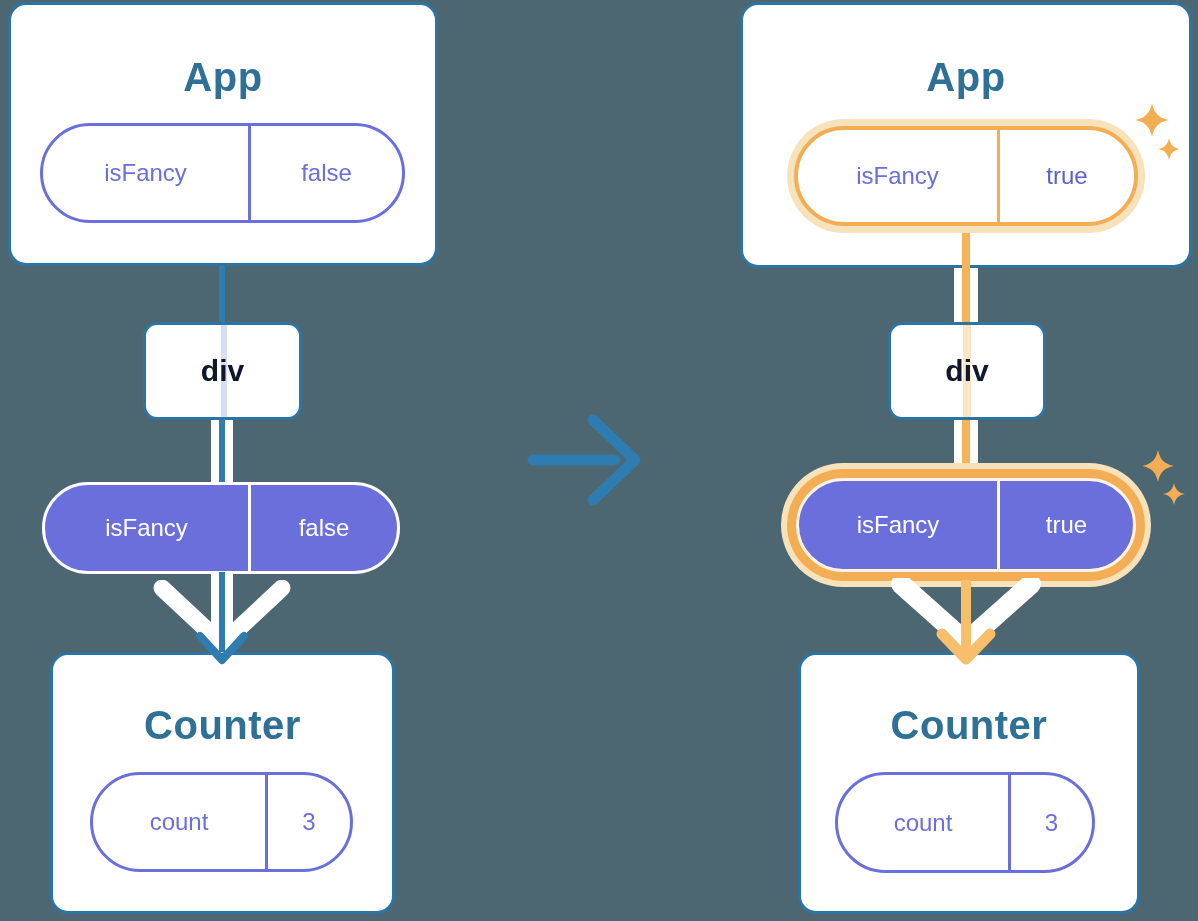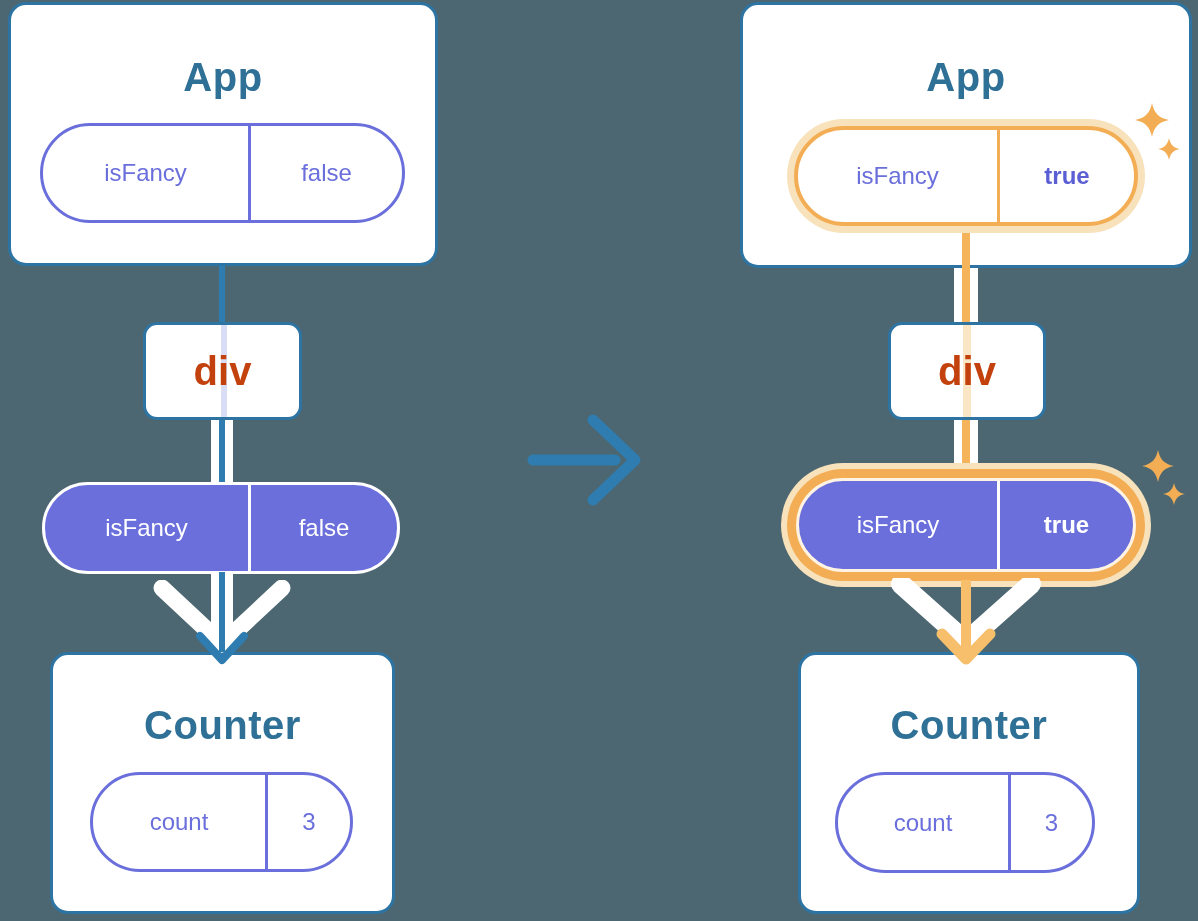--- a/index.html
+++ b/index.html
@@ -22,23 +22,23 @@
   .card-title {
     text-align: center;
     font-size: 40px;
     font-weight: bold;
     color: #2F7096;
     letter-spacing: 0.5px;
   }
   .node-label {
     position: relative;
     z-index: 4;
-    font-size: 40px;
+    font-size: 30px;
     font-weight: bold;
-    color: #c2410c;
+    color: #0f172a;
   }
   .pill {
     position: absolute;
     display: flex;
     align-items: stretch;
     border-radius: 999px;
     box-sizing: content-box;
     overflow: hidden;
     z-index: 3;
   }
@@ -56,21 +56,21 @@
   .pill-hl-outline {
     background:#ffffff; border:4px solid #F3AE55; color:#6A6FDB;
     box-shadow: 0 0 0 7px #F8E2BC;
   }
   .pill-hl-outline .sep { background:#F3AE55; }
   .pill-hl-solid {
     background:#6A6FDB; border:3px solid #FFF4E3; color:#ffffff;
     box-shadow: 0 0 0 9px #F3AE55, 0 0 0 15px #F8E2BC;
   }
   .pill-hl-solid .sep { background:#ffffff; }
-  .bold-val { font-weight: bold; }
+  .bold-val { font-weight: normal; }
   .hl-val { color:#5B5FD4; }
   .vl { position: absolute; z-index: 1; }
   .flow-svg { position: absolute; z-index: 5; }
   .over { z-index: 6; }
   .tip { z-index: 7; }
   .spark { position: absolute; z-index: 8; }
   .divnode {
     position: absolute;
     background: #ffffff;
     border: 3px solid #2E74A3;

